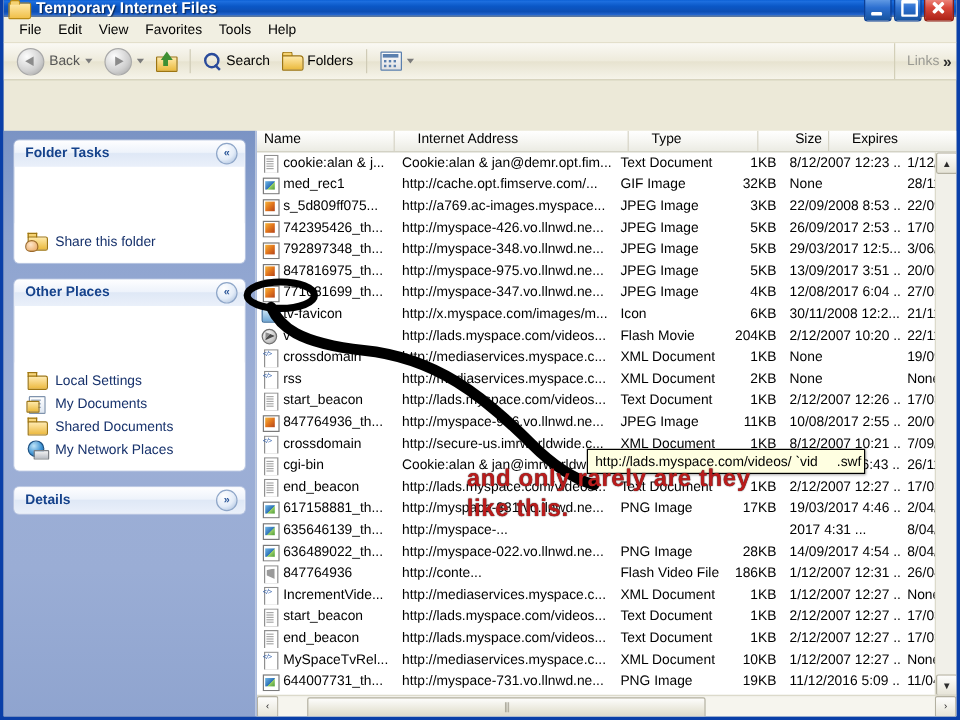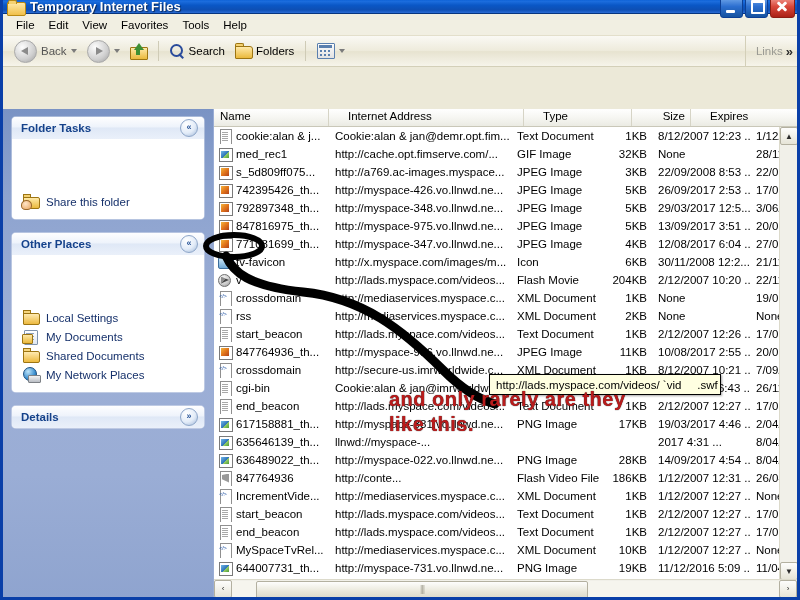--- a/index.html
+++ b/index.html
@@ -686,21 +686,21 @@
             <div class="c w-last">2/04/2</div>
           </div>
           <div class="frow">
             <div class="c name w-name">
               <span class="fi png">
                 <i class="p"></i>
                 <i class="im"></i>
               </span>
               <span>635646139_th...</span>
             </div>
-            <div class="c w-addr">llnwd://myspace-...</div>
+            <div class="c w-addr">http://myspace-...</div>
             <div class="c w-type"></div>
             <div class="c w-size num"></div>
             <div class="c w-exp">2017 4:31 ...</div>
             <div class="c w-last">8/04/2</div>
           </div>
           <div class="frow">
             <div class="c name w-name">
               <span class="fi png">
                 <i class="p"></i>
                 <i class="im"></i>

